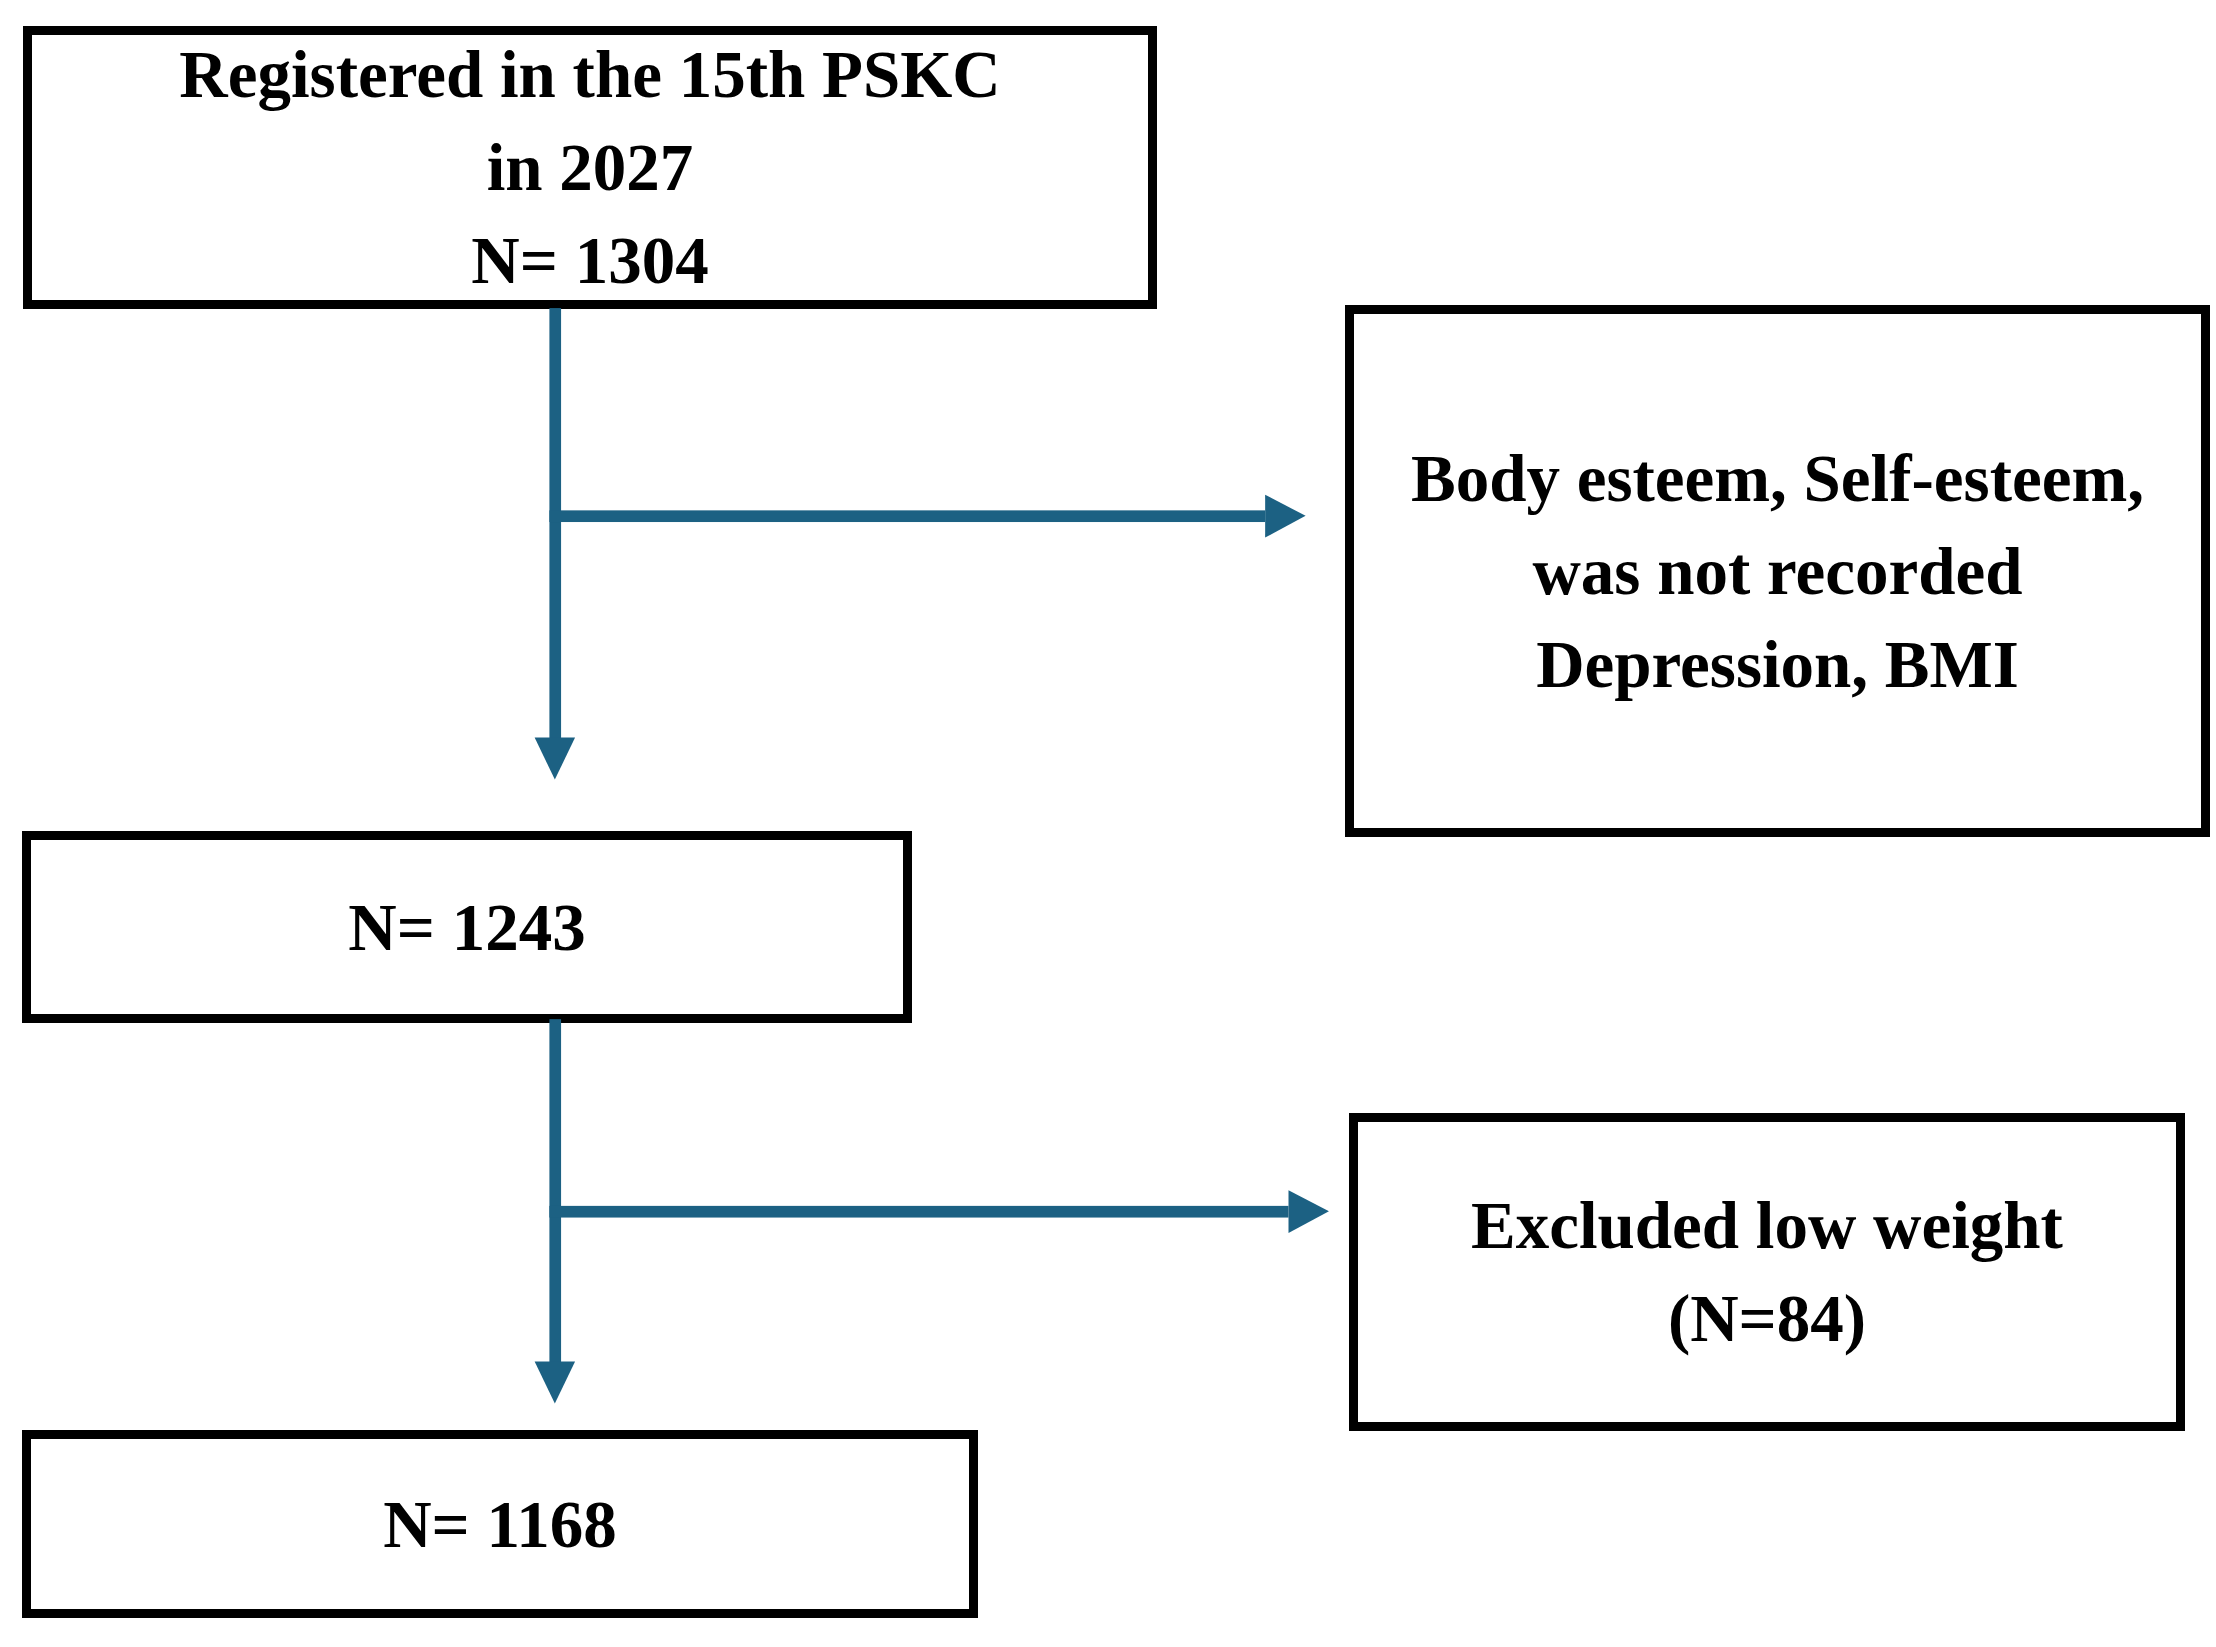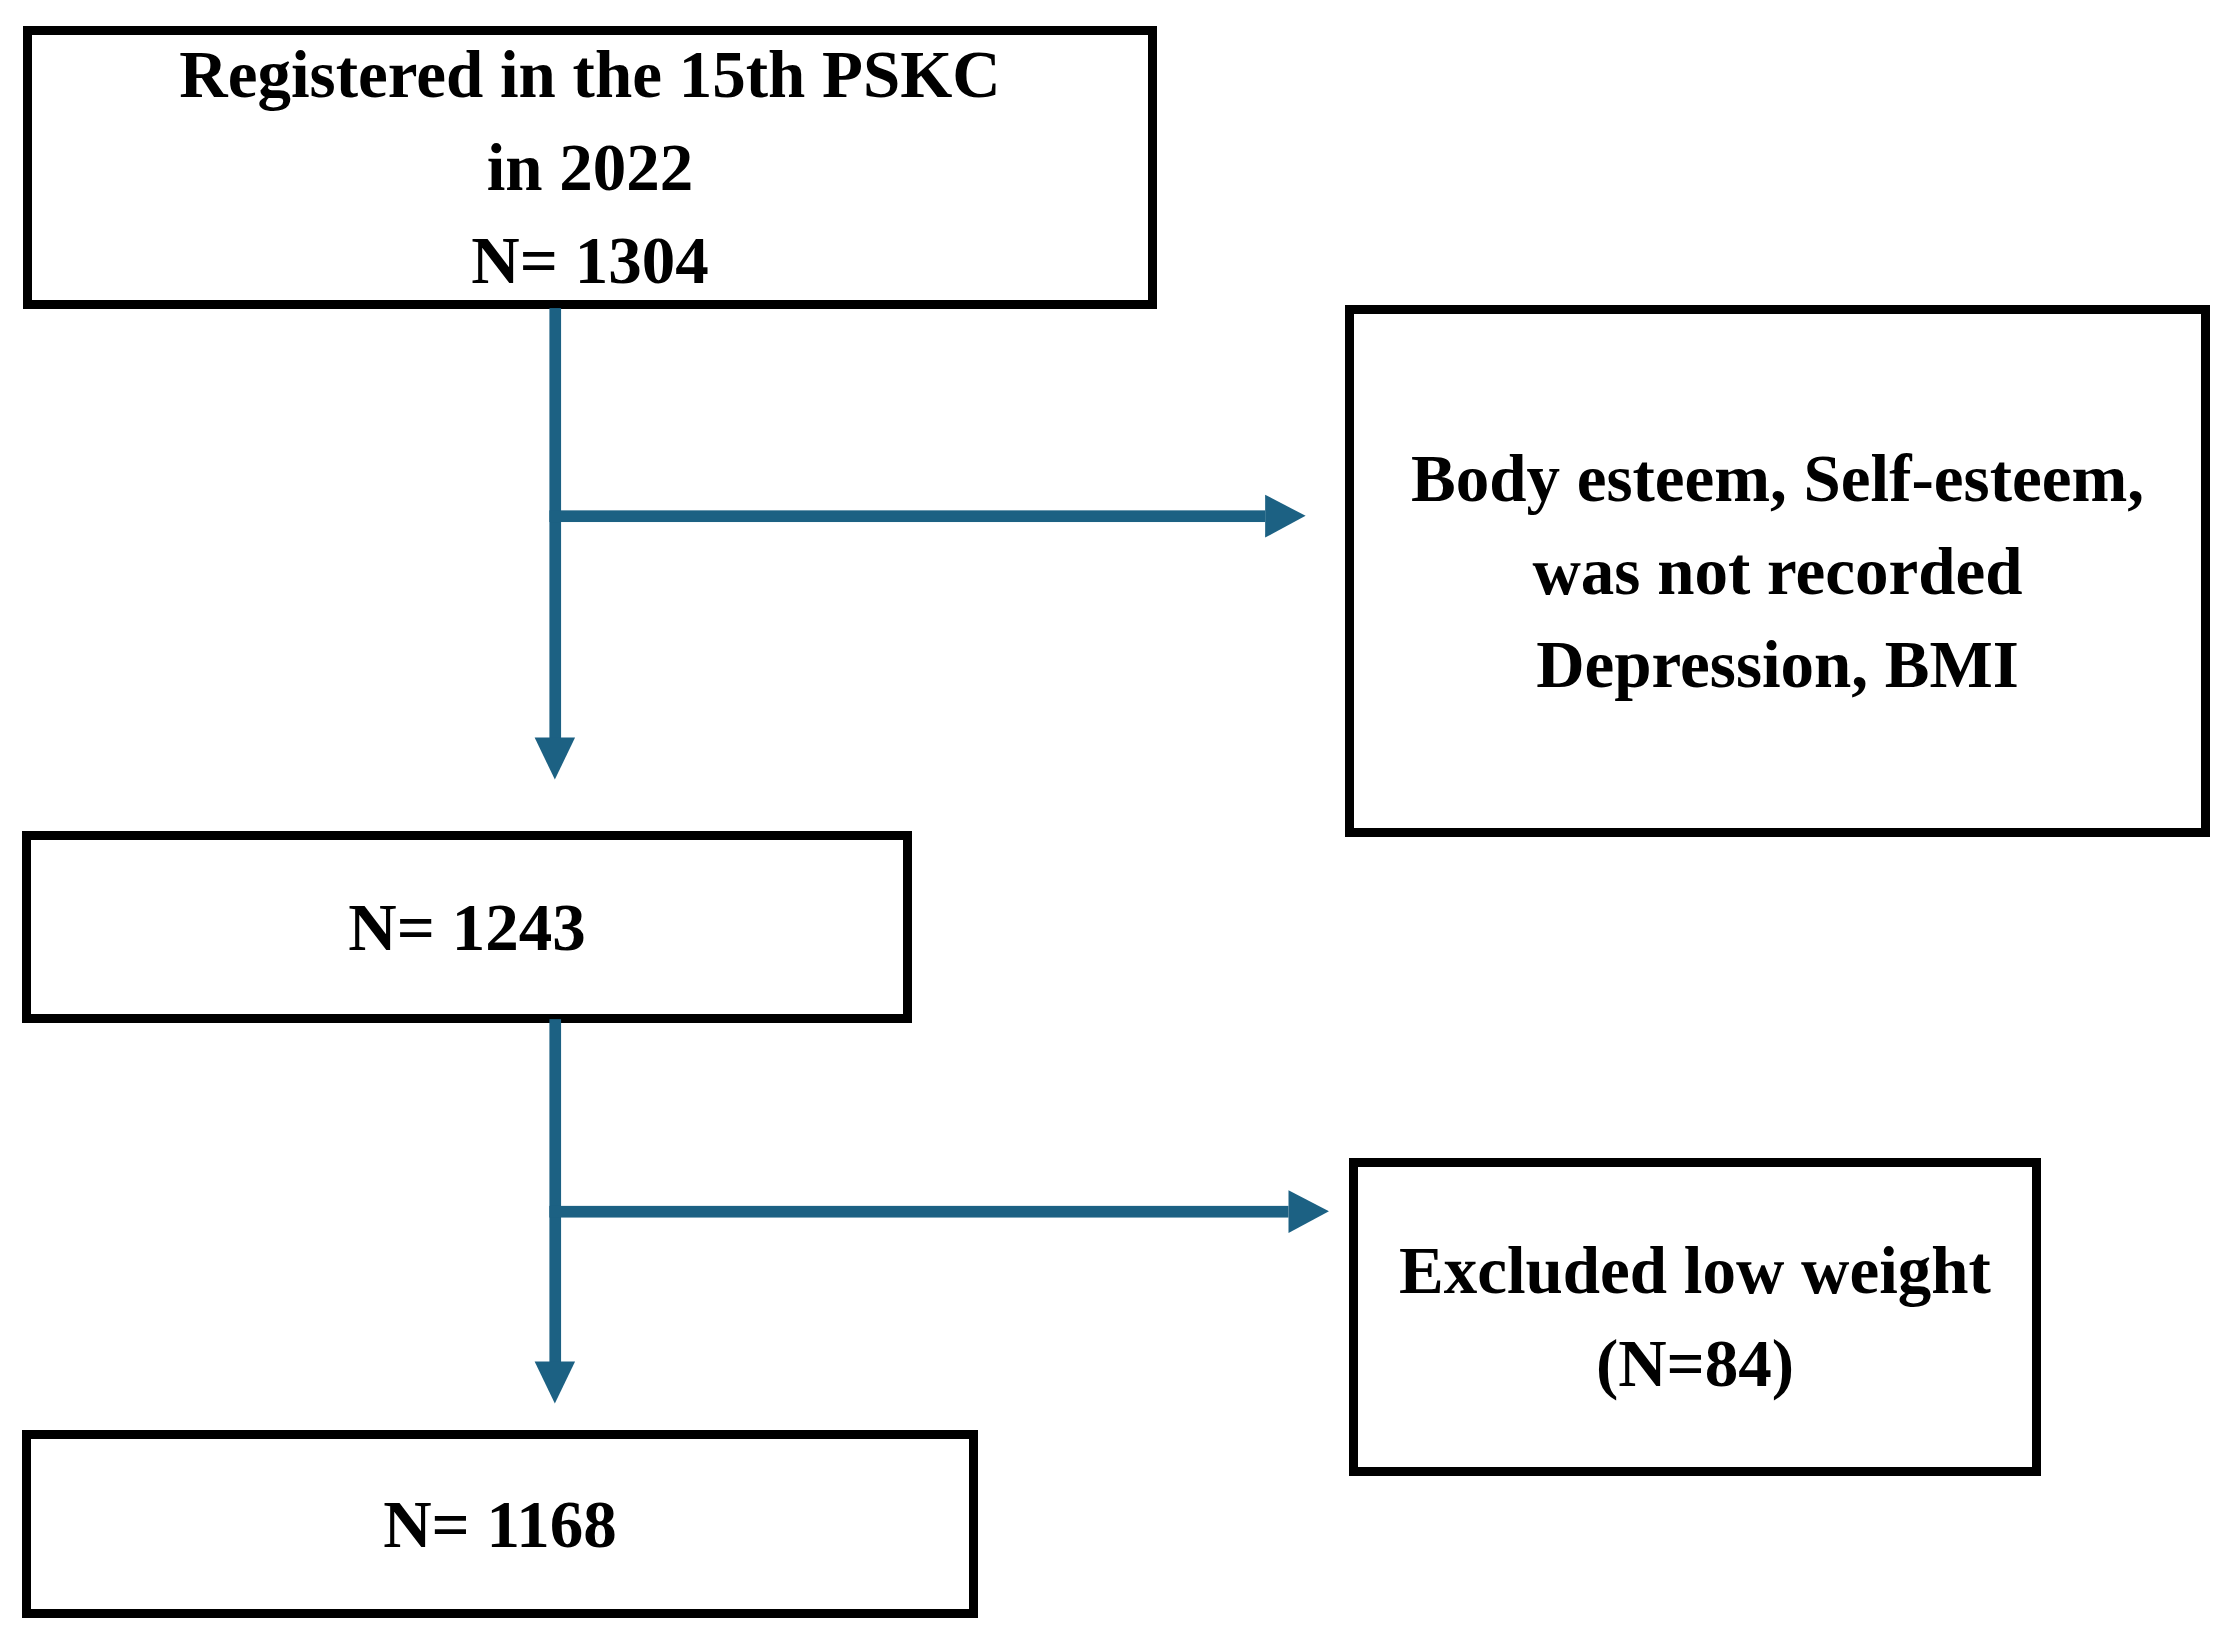--- a/index.html
+++ b/index.html
@@ -45,35 +45,35 @@
     fill: var(--arrow, #1c6183);
   }
 </style>
 </head>
 <body>
 
 <div id="canvas">
 
   <div class="fbox" style="left:23px; top:26px; width:1134px; height:283px;">
     <span class="line">Registered in the 15th PSKC</span>
-    <span class="line">in 2022</span>
+    <span class="line">in 2027</span>
     <span class="line">N= 1304</span>
   </div>
 
   <div class="fbox" style="left:1345px; top:305px; width:865px; height:532px;">
     <span class="line">Body esteem, Self-esteem,</span>
     <span class="line">was not recorded</span>
     <span class="line">Depression, BMI</span>
   </div>
 
   <div class="fbox" style="left:22px; top:831px; width:890px; height:192px;">
     <span class="line">N= 1243</span>
   </div>
 
-  <div class="fbox" style="left:1349px; top:1158px; width:692px; height:318px;">
+  <div class="fbox" style="left:1349px; top:1113px; width:836px; height:318px;">
     <span class="line">Excluded low weight</span>
     <span class="line">(N=84)</span>
   </div>
 
   <div class="fbox" style="left:22px; top:1430px; width:956px; height:188px;">
     <span class="line">N= 1168</span>
   </div>
 
   <svg id="arrow-layer" viewBox="0 0 2848 2117" xmlns="http://www.w3.org/2000/svg">
 

